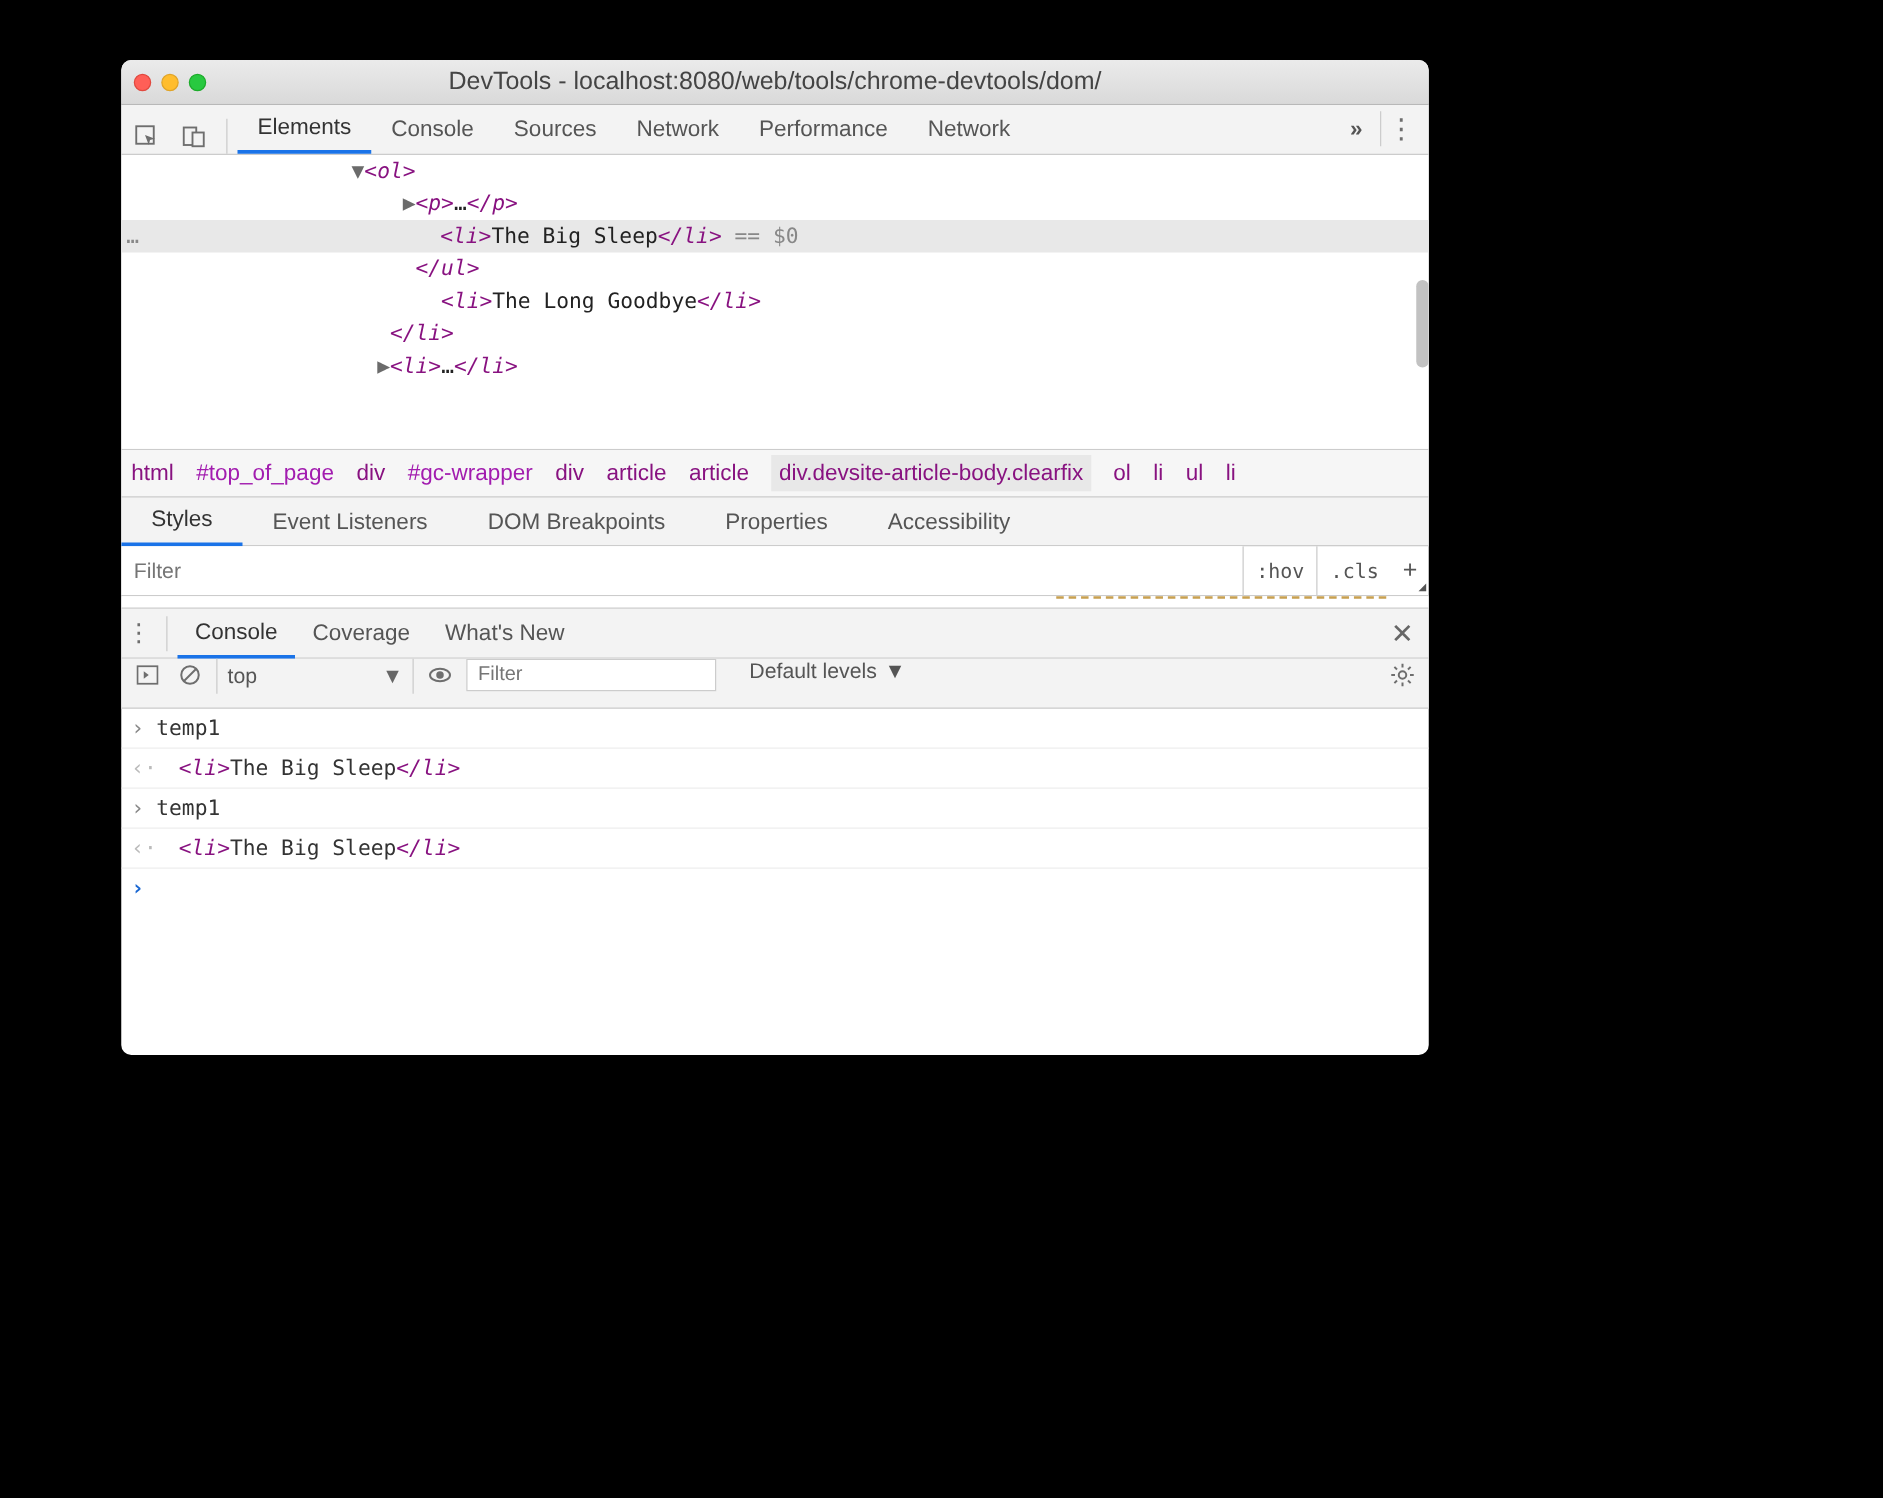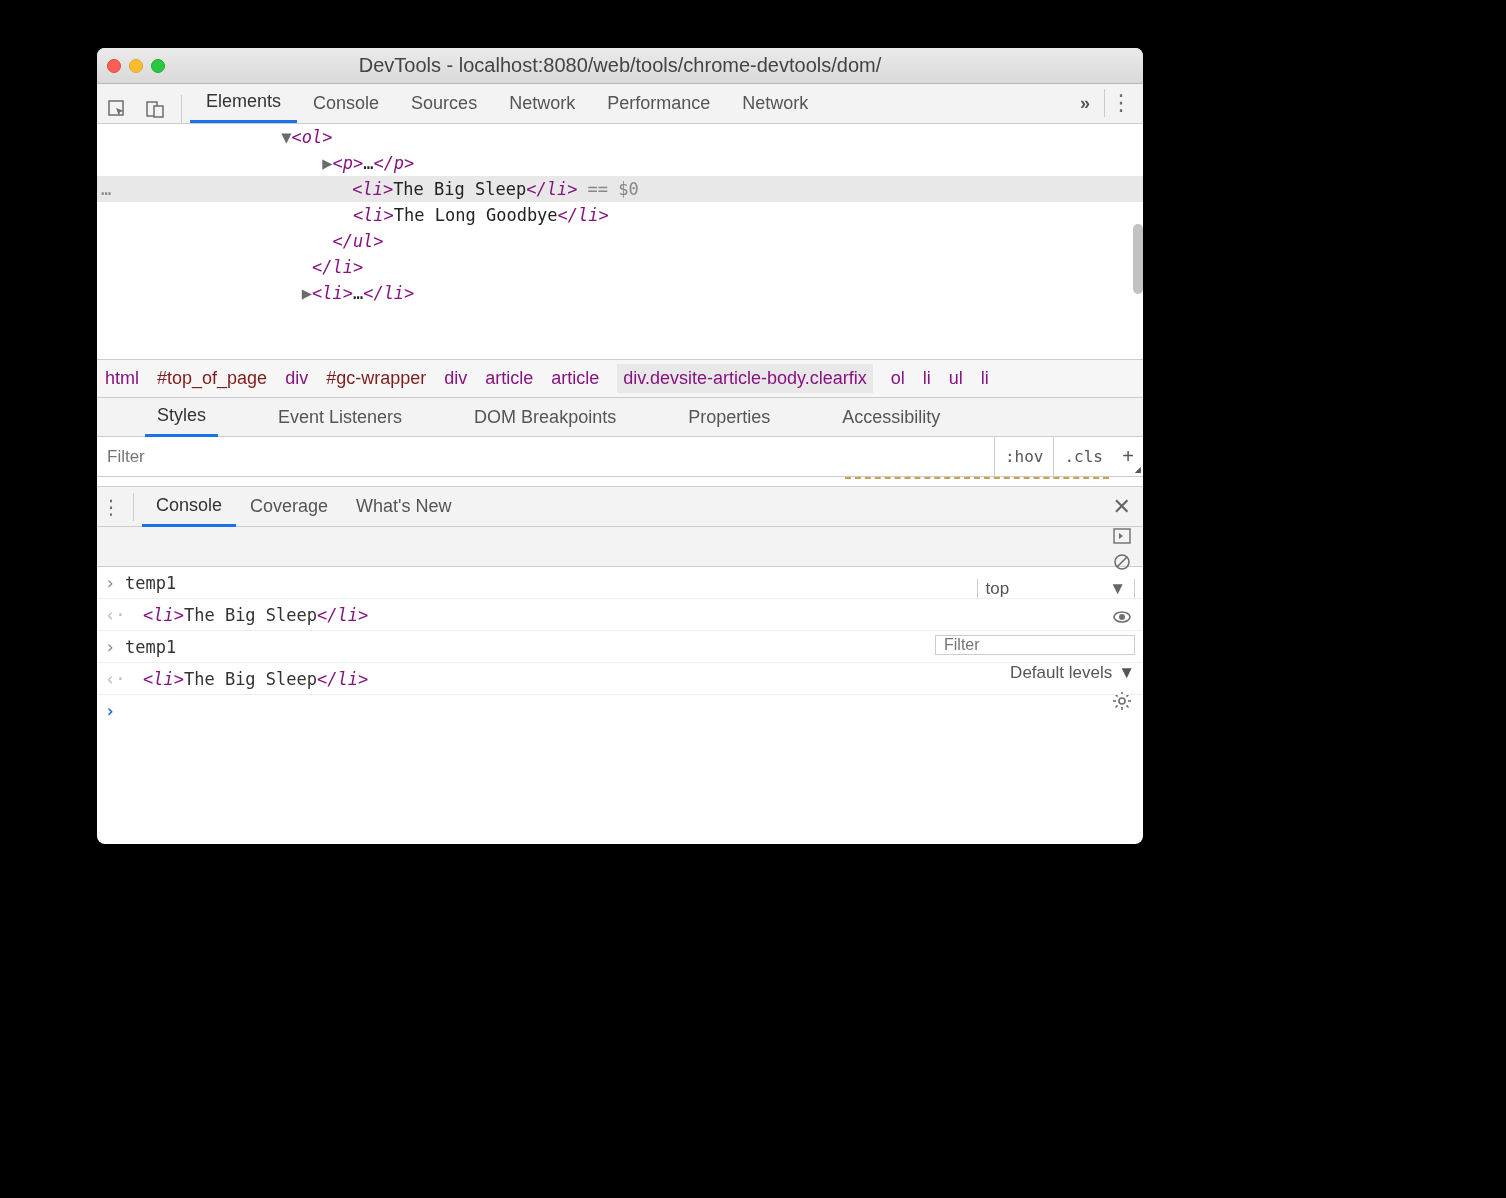--- a/index.html
+++ b/index.html
@@ -78,33 +78,33 @@
   border-top:1px solid #ccc;
   background:#f6f6f6;
   display:flex;
   align-items:center;
   padding:0 8px;
   gap:18px;
   font-size:18px;
   overflow:hidden;
 }
 .bc { color:#881280; cursor:pointer; }
-.bc.id { color:#7f1d1d;text-align:center; }
+.bc.id { color:#a21caf;text-align:center; }
 .bc.sel { background:#e8e8e8; padding:4px 6px; }
 .stylestabs {
   height: 40px;
   border-top:1px solid #ccc;
   border-bottom:1px solid #ccc;
   display:flex;
   align-items:center;
   font-size:18px;
   color:#555;
   background:#f3f3f3;
 }
-.stab { padding:0 12px; height:40px; display:flex; align-items:center; cursor:pointer;margin-left:48px; }
+.stab { padding:0 24px; height:40px; display:flex; align-items:center; cursor:pointer; }
 .stab.active { border-bottom:3px solid #1a73e8; color:#333; }
 .filterbar {
   height: 40px;
   display:flex;
   border-bottom:1px solid #ccc;
 }
 .filterinput {
   flex:1; border:none; padding:0 10px; font-size:17px; color:#888;
   border-right:1px solid #ccc;
 }
@@ -122,27 +122,26 @@
   color:#555;
 }
 .drawertabs .sep2 { width:1px;height:28px;background:#ccc;margin:0 8px; }
 .dtab { padding:0 14px; height:40px; display:flex; align-items:center; cursor:pointer; }
 .dtab.active { border-bottom:3px solid #1a73e8; color:#333; }
 .drawerclose { margin-left:auto; padding:0 12px; color:#666; font-size:22px; cursor:pointer; }
 .consoletoolbar {
   height: 40px;
   border-bottom:1px solid #ccc;
   display:flex;
-  align-items:flex-end;
+  align-items:flex-start;
   background:#f3f3f3;
   font-size:17px;
   color:#555;
   gap:8px;
   padding:0 8px;
-  flex-direction:column;
 }
 .ctctl { width:26px; height:26px; display:flex; align-items:center; justify-content:center; }
 .ctx-select { display:flex; align-items:center; padding:0 8px; gap:100px; border-left:1px solid #ccc; border-right:1px solid #ccc; height:28px; }
 .ctx-select .caret { color:#666; }
 .cfilter { border:1px solid #ccc; background:#fff; height:26px; width:200px; padding:0 8px; font-size:16px; color:#888; }
 .levels { display:flex; align-items:center; gap:6px; padding-left:18px; }
 .cset { margin-left:auto; }
 .consolebody {
   flex:1;
   font-family: Menlo, Consolas, monospace;
@@ -204,22 +203,22 @@
   </div>
 
   <div class="domtree" id="domtree">
     <div class="scrollchunk"></div>
   <div class="domline">                  <span class="tri">▼</span><span class="tag">&lt;ol&gt;</span><span class="text"></span><span class="tag"></span></div>
       <div class="domline">                      <span class="tri">▶</span><span class="tag">&lt;p&gt;</span><span class="text">…</span><span class="tag">&lt;/p&gt;</span></div>
       <div class="selline">
         <span class="dots">…</span>
         <span class="domline">                      <span class="tag">&lt;li&gt;</span><span class="text">The Big Sleep</span><span class="tag">&lt;/li&gt;</span><span class="comment"> == $0</span></span>
       </div>
+      <div class="domline">                       <span class="tag"></span><span class="text"></span><span class="tag">&lt;/ul&gt;</span></div>
       <div class="domline">                         <span class="tag">&lt;li&gt;</span><span class="text">The Long Goodbye</span><span class="tag">&lt;/li&gt;</span></div>
-      <div class="domline">                       <span class="tag"></span><span class="text"></span><span class="tag">&lt;/ul&gt;</span></div>
       <div class="domline">                     <span class="tag"></span><span class="text"></span><span class="tag">&lt;/li&gt;</span></div>
       <div class="domline">                    <span class="tri">▶</span><span class="tag">&lt;li&gt;</span><span class="text">…</span><span class="tag">&lt;/li&gt;</span></div>
     </div>
 
   <div class="breadcrumb" id="breadcrumb">
       <span class="bc">html</span>
       <span class="bc id">#top_of_page</span>
       <span class="bc">div</span>
       <span class="bc id">#gc-wrapper</span>
       <span class="bc">div</span>

